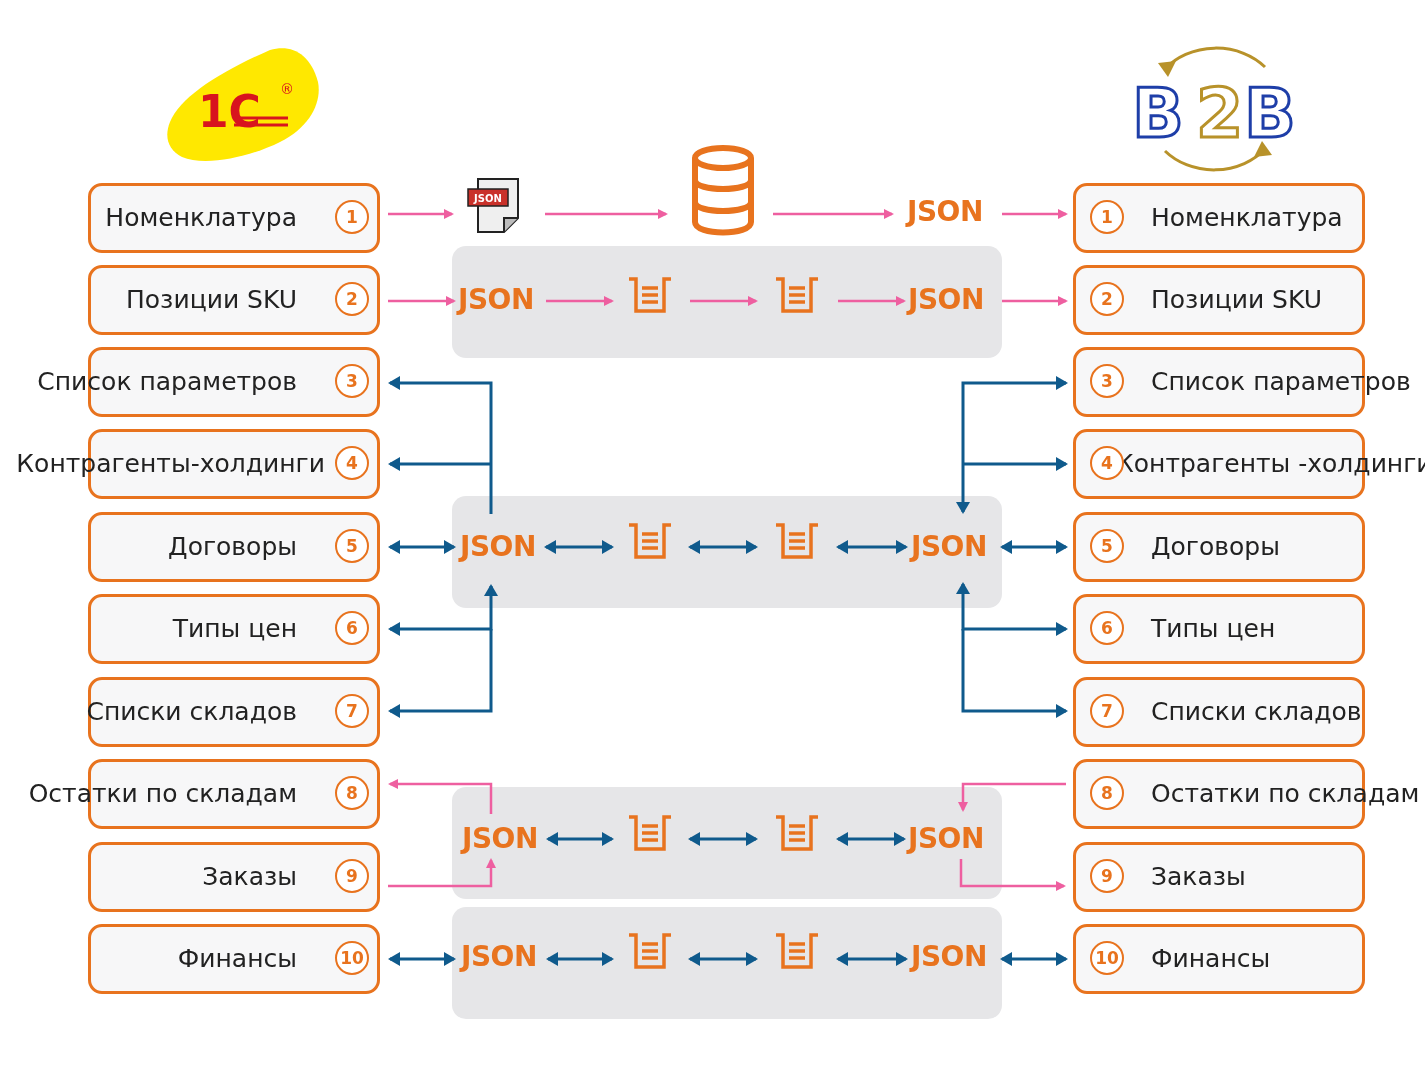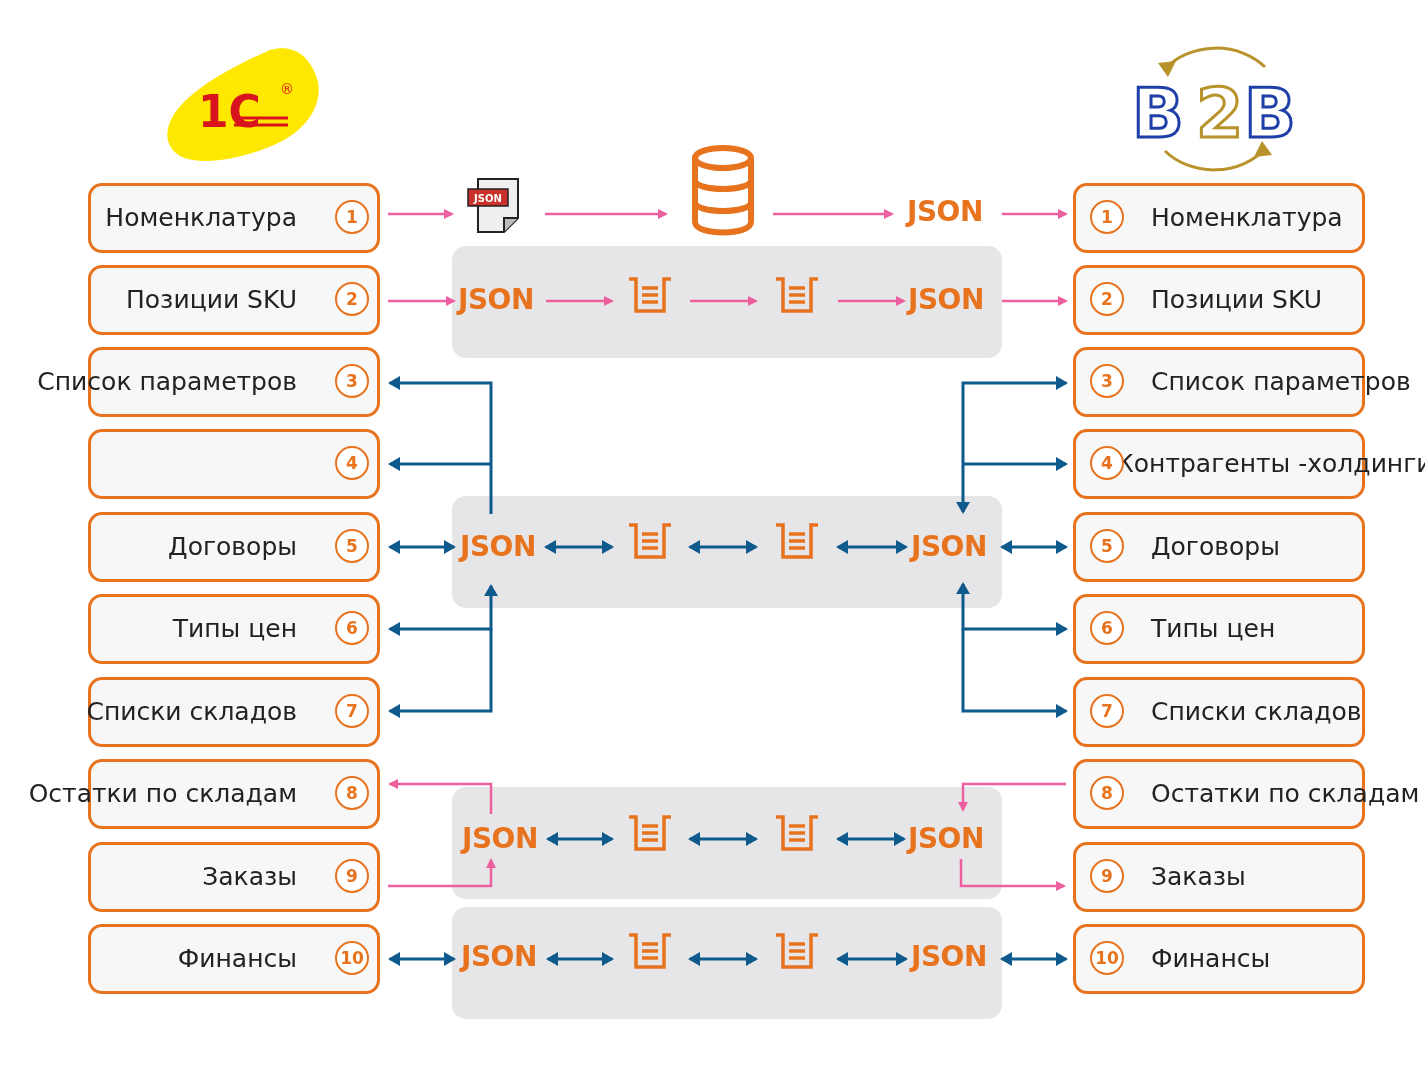--- a/index.html
+++ b/index.html
@@ -194,20 +194,21 @@
     </div>
     <div class="box left" style="left: 88px; top: 241px;">
       <span class="label">Позиции SKU</span>
       <span class="num">2</span>
     </div>
     <div class="box left" style="left: 88px; top: 323px;">
       <span class="label">Список параметров</span>
       <span class="num">3</span>
     </div>
     <div class="box left" style="left: 88px; top: 405px;">
+      <span class="label" style="right: 52px;">Контрагенты-холдинги</span>
       <span class="num">4</span>
     </div>
     <div class="box left" style="left: 88px; top: 488px;">
       <span class="label">Договоры</span>
       <span class="num">5</span>
     </div>
     <div class="box left" style="left: 88px; top: 570px;">
       <span class="label">Типы цен</span>
       <span class="num">6</span>
     </div>

